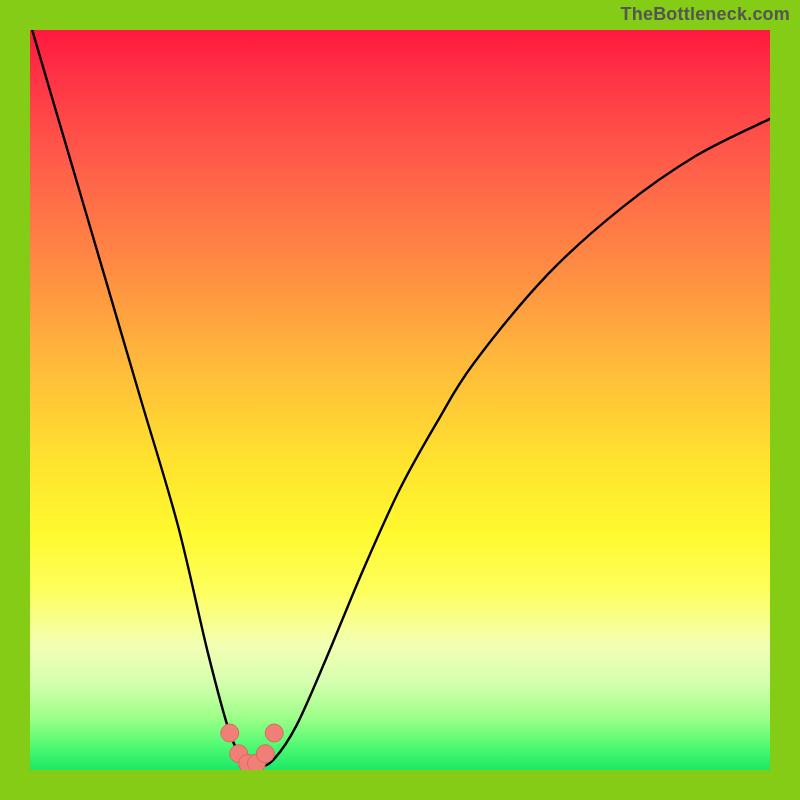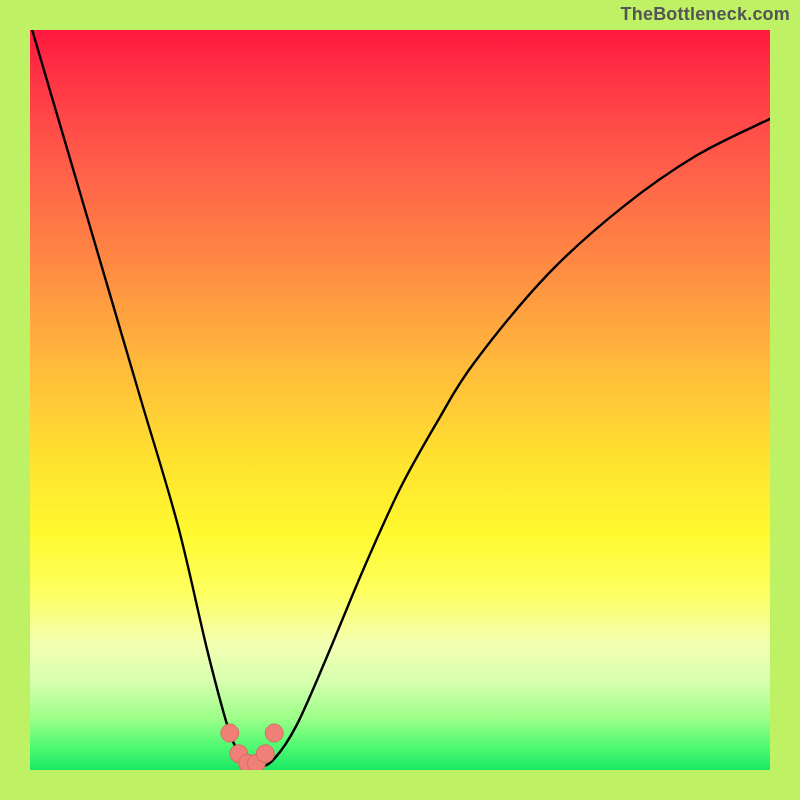--- a/index.html
+++ b/index.html
@@ -10,21 +10,21 @@
     overflow: hidden;
     background: #000;
     font-family: Arial, Helvetica, sans-serif;
   }
   .frame {
     position: absolute;
     top: 0;
     left: 0;
     width: 800px;
     height: 800px;
-    background: #bef264;
+    background: #84cc16;
   }
   .plot-area {
     position: absolute;
     top: 30px;
     left: 30px;
     width: 740px;
     height: 740px;
     overflow: hidden;
   }
   .gradient-bg {

